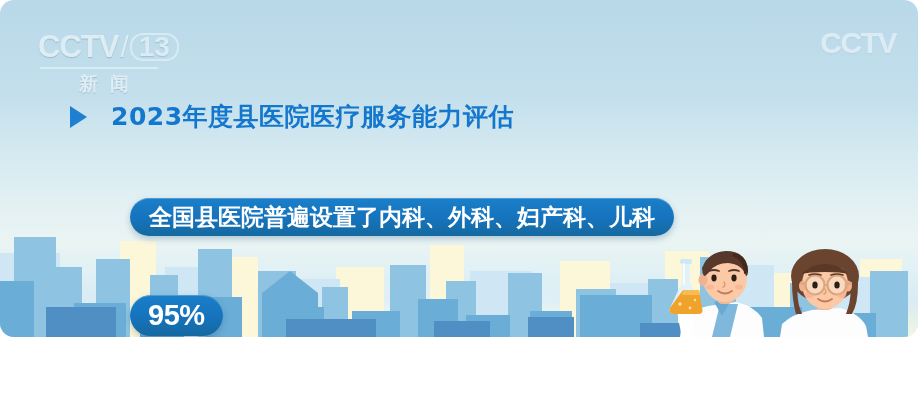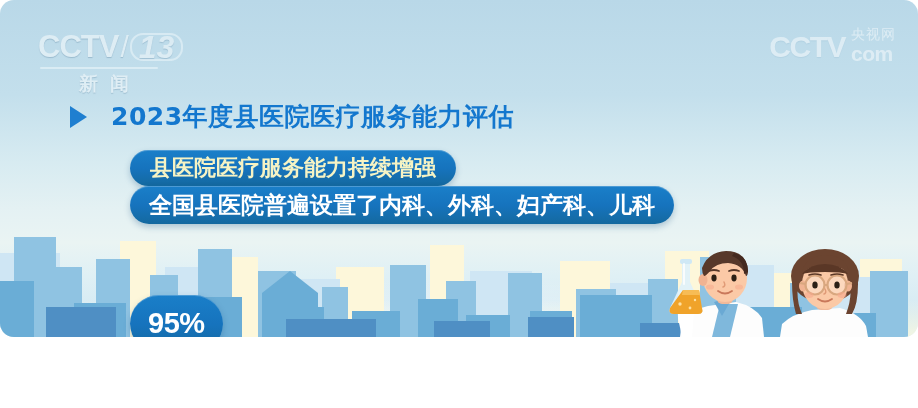--- a/index.html
+++ b/index.html
@@ -47,25 +47,24 @@
   .logo .cctv{
     font-size:31px;font-weight:bold;letter-spacing:-1px;
     color:#f2f8fb;text-shadow:0 1px 1px rgba(80,120,150,.55);
     font-family:"Liberation Sans",sans-serif;
   }
   .logo .slash{
     color:#f2f8fb;font-size:30px;margin:0 1px 0 2px;
     text-shadow:0 1px 1px rgba(80,120,150,.55);
   }
   .logo .num{
-    font-size:32px;font-weight:bold;color:#eef6fa;
+    font-size:28px;font-weight:bold;color:#eef6fa;
     border:2px solid rgba(240,248,252,.85);border-radius:13px;
     padding:0 7px;line-height:24px;height:24px;
     text-shadow:0 1px 1px rgba(80,120,150,.45);
-    font-style:italic;
   }
   .logo .rule{
     height:2px;background:rgba(245,251,254,.8);margin:1px 0 2px 2px;width:118px;
     border-radius:2px;
   }
   .logo .row2{
     text-align:center;font-size:19px;letter-spacing:12px;
     color:#f2f8fb;font-weight:bold;text-indent:12px;
     text-shadow:0 1px 1px rgba(80,120,150,.5);
     font-family:"DejaVu Sans",sans-serif;
@@ -102,23 +101,23 @@
   .bar{
     position:absolute;display:flex;align-items:center;
     border-radius:999px;white-space:nowrap;
     background:linear-gradient(180deg,#1a7fc9 0%,#1673bd 52%,#14699f 100%);
     box-shadow:0 3px 6px rgba(20,80,130,.28), inset 0 1px 0 rgba(255,255,255,.22);
     font-family:"DejaVu Sans","Liberation Sans",sans-serif;
     font-weight:bold;
   }
   .bar .txt{display:inline-block;}
   .bar.b1{left:130px;top:150px;height:36px;padding:0 20px;font-size:22px;color:#f6f3c4;}
-  .bar.b2{left:130px;top:186px;height:38px;padding:0 19px;font-size:23px;color:#ffffff;}
+  .bar.b2{left:130px;top:198px;height:38px;padding:0 19px;font-size:23px;color:#ffffff;}
   .bar.b3{left:130px;top:246px;height:40px;padding:0 18px;font-size:23px;color:#ffffff;}
-  .bar.b4{left:130px;top:295px;height:41px;padding:8px 18px;font-size:23px;color:#ffffff;}
+  .bar.b4{left:130px;top:295px;height:41px;padding:0 18px;font-size:23px;color:#ffffff;}
   .pct{
     font-family:"Liberation Sans",sans-serif;font-weight:bold;
     font-size:29px;letter-spacing:-.5px;
   }
 
   
   .doctors{position:absolute;right:0;bottom:0;width:250px;height:95px;}
 </style>
 </head>
 <body>
@@ -192,34 +191,27 @@
       <span class="cctv">CCTV</span>
       <span class="slash">/</span>
       <span class="num">13</span>
     </div>
     <div class="rule"></div>
     <div class="row2">新闻</div>
   </div>
 
   <div class="wm">
     <span class="wm-cctv">CCTV</span>
-    <span class="wm-right">
-      <span class="wm-cn">央视网</span>
-      <span class="wm-com">com</span>
-    </span>
   </div>
 
   <div class="headline">
     <span class="tri"></span>
     <span class="headline-text">2023年度县医院医疗服务能力评估</span>
   </div>
 
-  <div class="bar b1">
-    <span class="txt">县医院医疗服务能力持续增强</span>
-  </div>
 
   <div class="bar b2">
     <span class="txt">全国县医院普遍设置了内科、外科、妇产科、儿科</span>
   </div>
 
 
   <div class="bar b4">
     <span class="pct">95%</span>
   </div>
 

